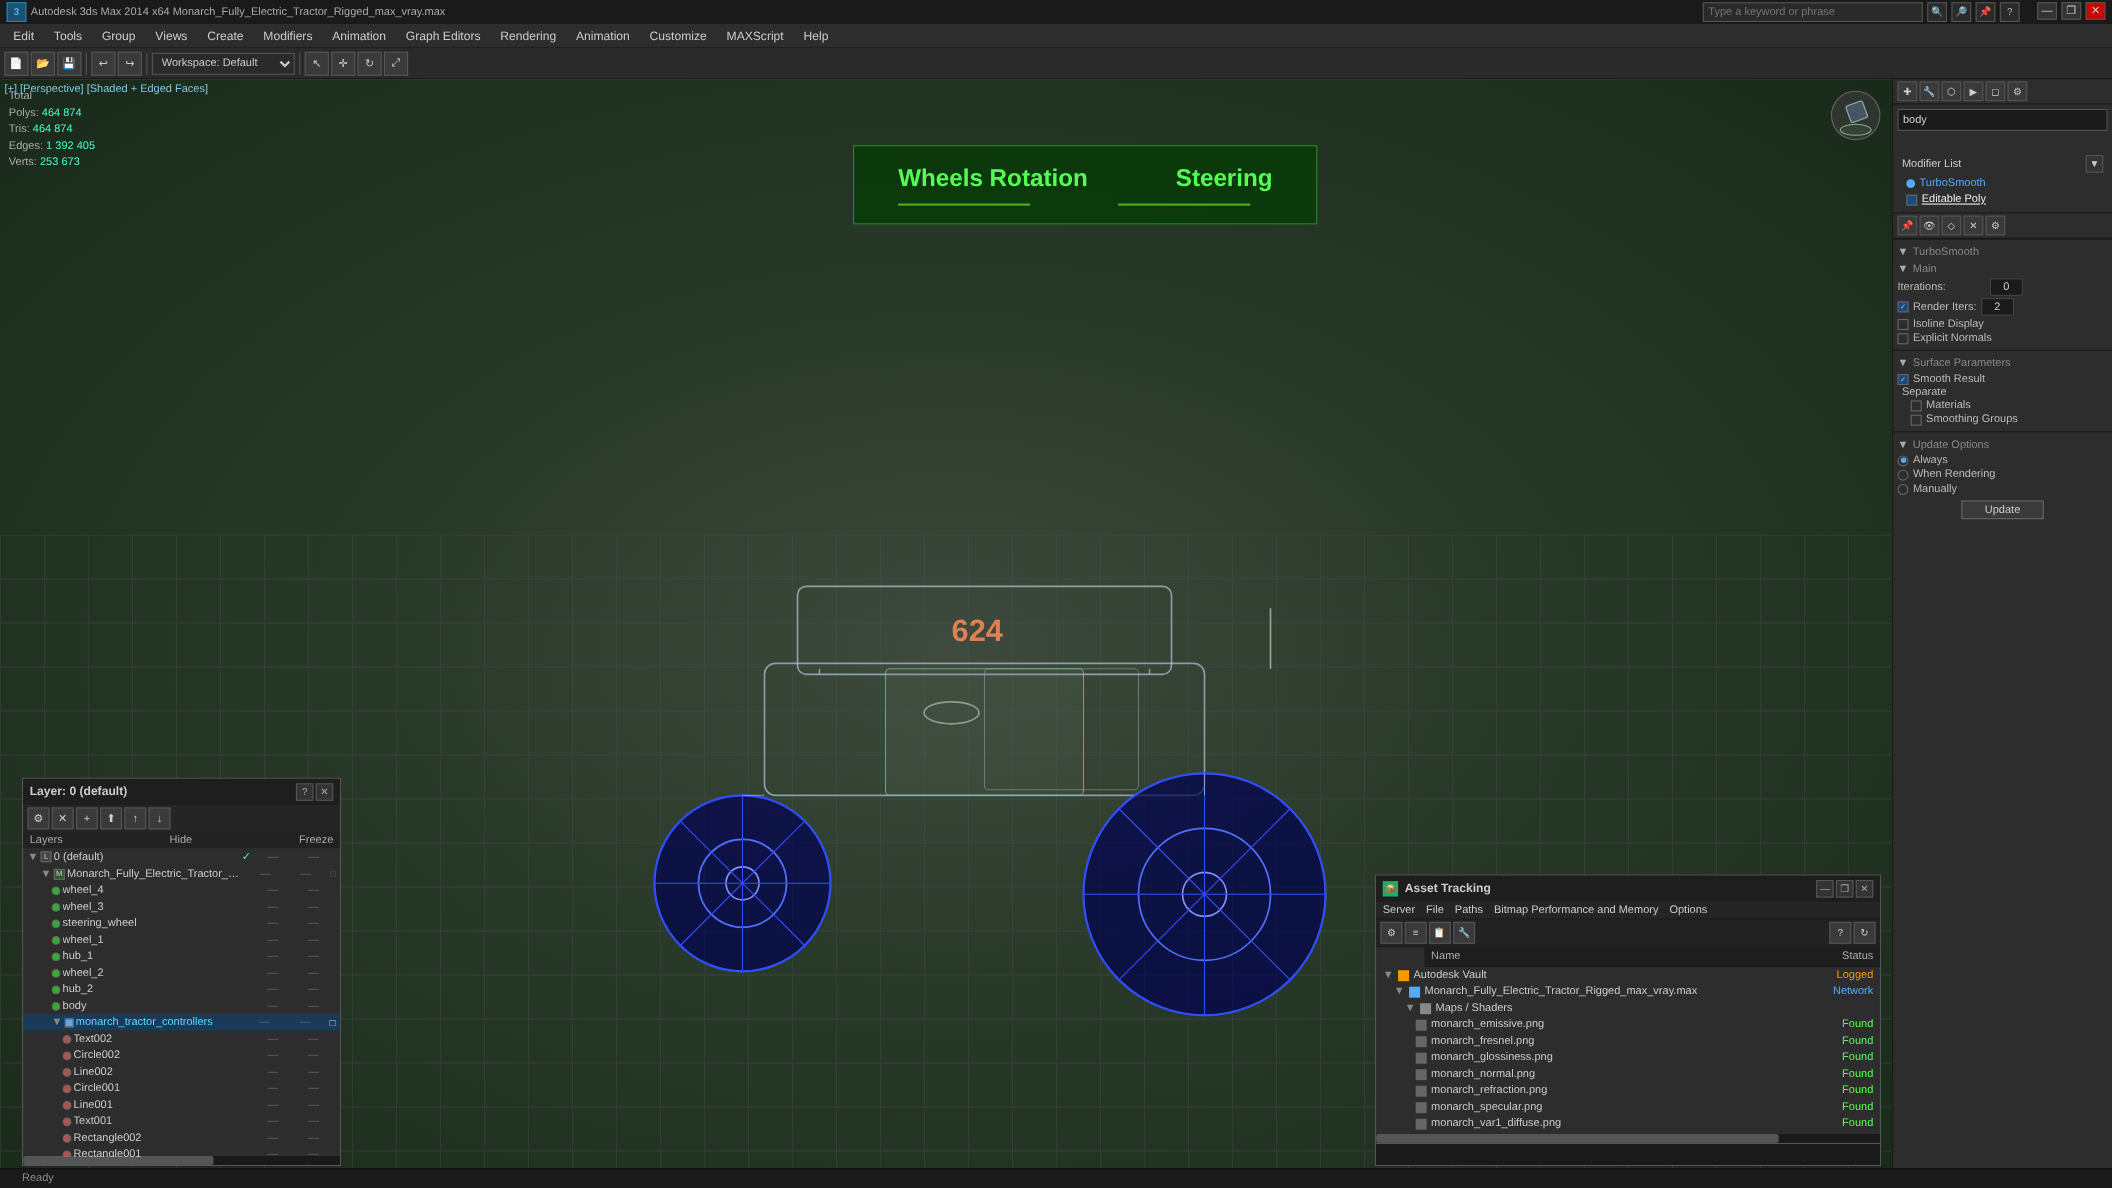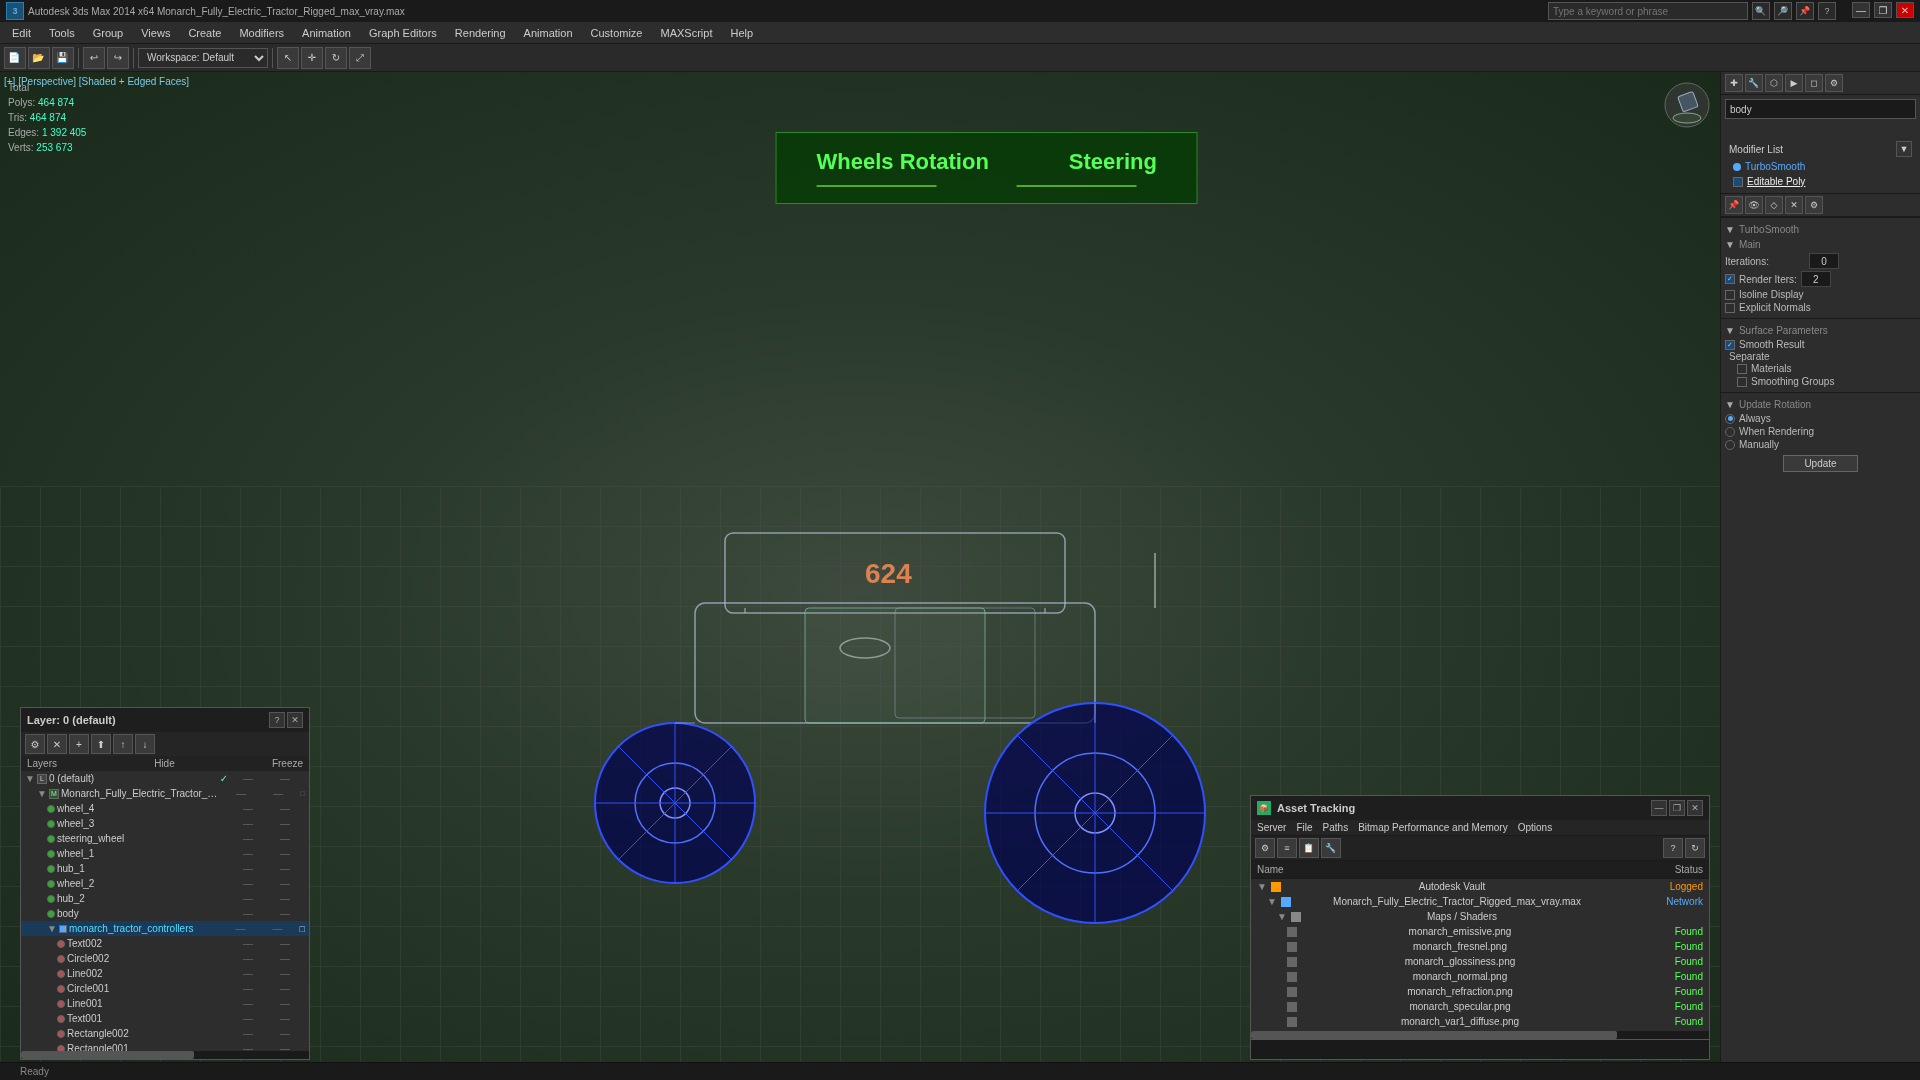--- a/index.html
+++ b/index.html
@@ -107,27 +107,27 @@
     
     #asset-panel { position: absolute; bottom: 20px; right: 210px; width: 460px; background: #2d2d2d; border: 1px solid #555; z-index: 30; }
     #asset-header { background: #1e1e1e; padding: 4px 6px; display: flex; align-items: center; justify-content: space-between; }
     #asset-title { color: #ccc; font-size: 11px; font-weight: bold; display: flex; align-items: center; gap: 6px; }
     .asset-icon { width: 14px; height: 14px; background: #2a6; display: flex; align-items: center; justify-content: center; font-size: 8px; color: white; }
     #asset-header-btns { display: flex; gap: 2px; }
     #asset-menubar { background: #252525; padding: 2px 6px; display: flex; gap: 10px; font-size: 10px; color: #ccc; border-bottom: 1px solid #1a1a1a; }
     .asset-menu { cursor: pointer; }
     #asset-toolbar { background: #222; padding: 2px 4px; display: flex; gap: 2px; border-bottom: 1px solid #1a1a1a; }
     .asset-tb-btn { background: #3a3a3a; border: 1px solid #555; width: 20px; height: 20px; color: #ccc; font-size: 9px; cursor: pointer; display: flex; align-items: center; justify-content: center; }
-    #asset-cols { display: flex; background: #1e1e1e; padding: 3px 6px; font-size: 10px; color: #aaa; border-bottom: 1px solid #1a1a1a; }
+    #asset-cols { display: flex; background: #1e1e1e; padding: 3px 6px; font-size: 10px; color: #aaa; border-bottom: 1px solid #1a1a1a; margin-left: 44px; }
     .asset-col-name { flex: 1; }
     .asset-col-status { width: 80px; text-align: right; }
     .asset-list { max-height: 160px; overflow-y: auto; }
     .asset-item { display: flex; align-items: center; padding: 2px 6px; font-size: 10px; color: #ccc; gap: 4px; }
     .asset-expand { color: #888; width: 10px; }
-    .asset-name { flex: 1; overflow: hidden; text-overflow: ellipsis; white-space: nowrap; text-align: center; }
+    .asset-name { flex: 1; overflow: hidden; text-overflow: ellipsis; white-space: nowrap; }
     .asset-status { width: 80px; text-align: right; font-size: 10px; }
     .status-logged { color: #f90; }
     .status-network { color: #5af; }
     .status-found { color: #5f5; }
     .asset-file-icon { width: 10px; height: 10px; background: #666; flex-shrink: 0; }
     #asset-scrollbar { height: 8px; background: #1a1a1a; margin-top: 2px; }
     #asset-bottom-bar { height: 20px; background: #1a1a1a; border-top: 1px solid #555; }
 
     
     #bottom-status { position: absolute; bottom: 0; left: 0; right: 0; height: 18px; background: #1a1a1a; display: flex; align-items: center; padding: 0 20px; font-size: 10px; color: #888; border-top: 1px solid #111; z-index: 40; }
@@ -349,21 +349,21 @@
       </div>
       <div class="panel-checkbox-row" style="padding-left:12px;">
         <div class="chk"></div>
         <span>Smoothing Groups</span>
       </div>
     </div>
 
     <div class="panel-section">
       <div class="panel-section-title">
         <span class="section-arrow">▼</span>
-        <span>Update Rotation</span>
+        <span>Update Options</span>
       </div>
       <div class="panel-checkbox-row">
         <div class="radio-btn selected"></div>
         <span>Always</span>
       </div>
       <div class="panel-checkbox-row">
         <div class="radio-btn"></div>
         <span>When Rendering</span>
       </div>
       <div class="panel-checkbox-row">

